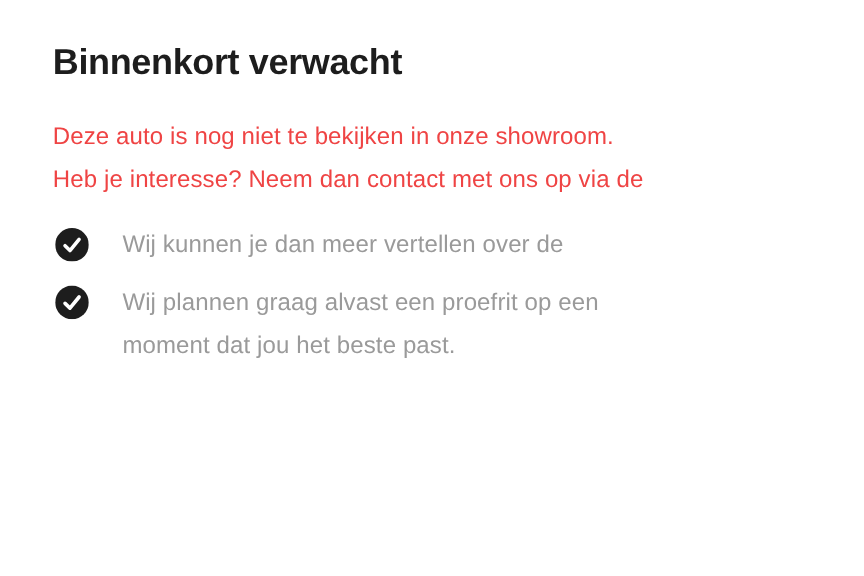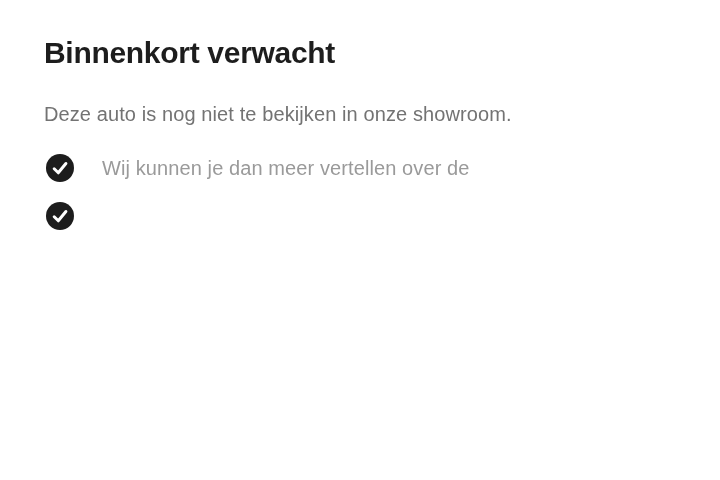--- a/index.html
+++ b/index.html
@@ -22,21 +22,21 @@
     font-size: 30px;
     line-height: 1.15;
     font-weight: 700;
     color: #1d1d1d;
     letter-spacing: -0.3px;
   }
   .intro {
     margin: 25px 0 0 0;
     font-size: 20px;
     line-height: 36px;
-    color: #737373;
+    color: #ef4444;
     letter-spacing: 0.1px;
   }
   .line { display: block; }
   .benefits {
     list-style: none;
     margin: 18px 0 0 0;
     padding: 0;
     display: flex;
     flex-direction: column;
     gap: 12px;
@@ -61,36 +61,41 @@
 </style>
 </head>
 <body>
 
 <div class="canvas">
 
   <h1 class="title">Binnenkort verwacht</h1>
 
   <p class="intro">
     <span class="line">Deze auto is nog niet te bekijken in onze showroom.</span>
+    <span class="line">Heb je interesse? Neem dan contact met ons op via de</span>
   </p>
 
   <ul class="benefits">
 
     <li class="benefit-item">
       <svg class="check-icon" viewBox="0 0 28 28" width="28" height="28" aria-hidden="true">
         <circle cx="14" cy="14" r="14" fill="#1d1d1d"></circle>
         <path d="M8.2 14.8 L12.3 18.8 L19.9 9.5" fill="none" stroke="#ffffff" stroke-width="3" stroke-linecap="round" stroke-linejoin="round"></path>
       </svg>
       <span class="benefit-text">
         <span class="line">Wij kunnen je dan meer vertellen over de</span>
       </span>
     </li>
 
     <li class="benefit-item">
       <svg class="check-icon" viewBox="0 0 28 28" width="28" height="28" aria-hidden="true">
         <circle cx="14" cy="14" r="14" fill="#1d1d1d"></circle>
         <path d="M8.2 14.8 L12.3 18.8 L19.9 9.5" fill="none" stroke="#ffffff" stroke-width="3" stroke-linecap="round" stroke-linejoin="round"></path>
       </svg>
+      <span class="benefit-text">
+        <span class="line">Wij plannen graag alvast een proefrit op een</span>
+        <span class="line">moment dat jou het beste past.</span>
+      </span>
     </li>
 
   </ul>
 
 </div>
 
 </body></html>

